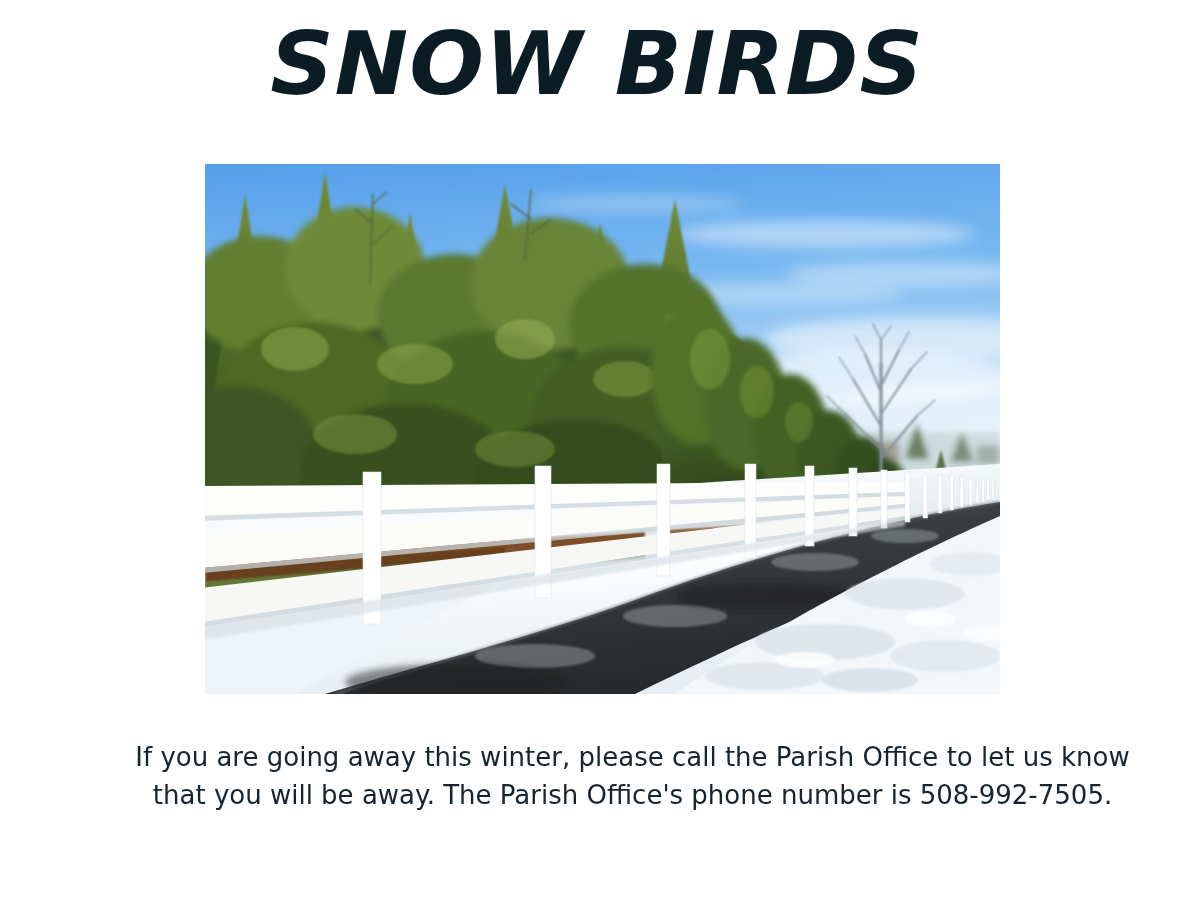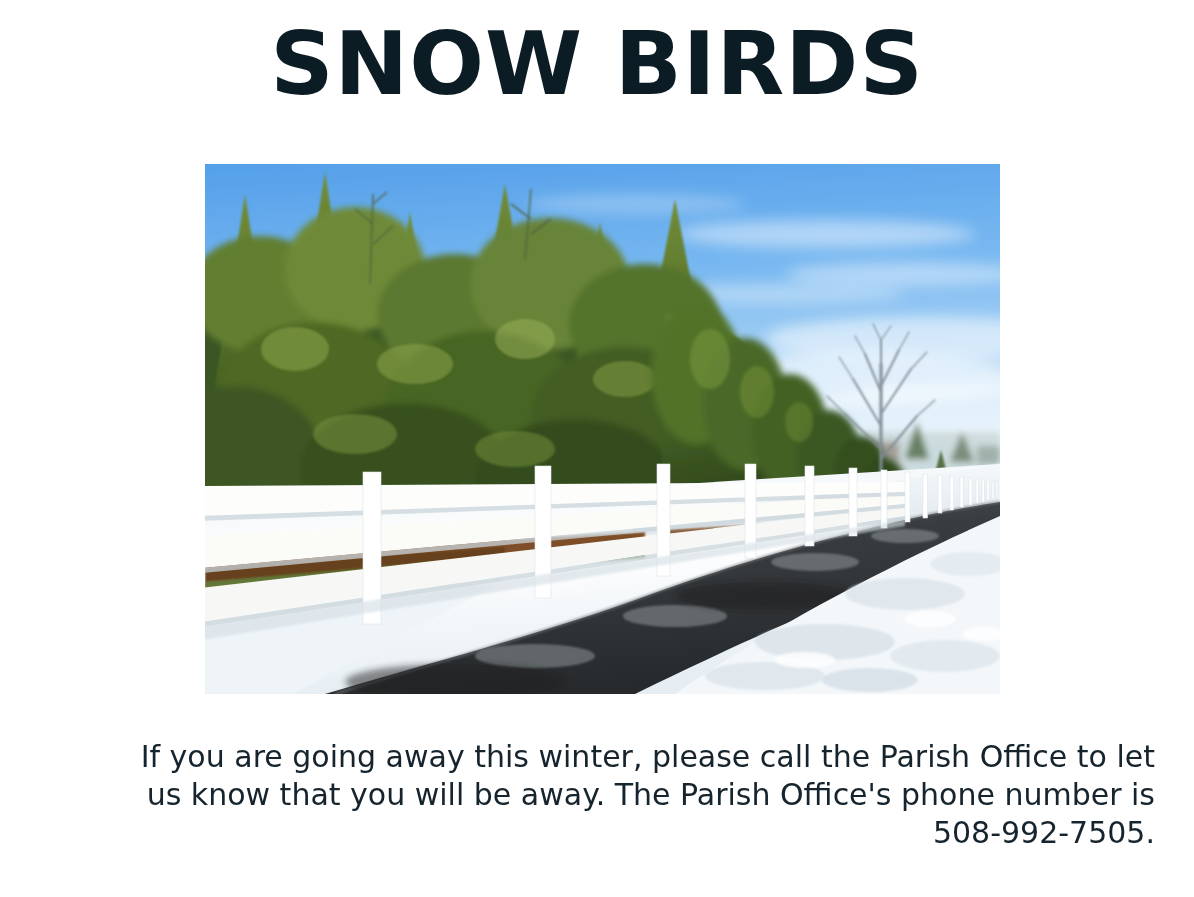--- a/index.html
+++ b/index.html
@@ -26,20 +26,21 @@
     top: 18px;
     width: 1194px;
     text-align: center;
     font-family: "DejaVu Sans", sans-serif;
     font-weight: bold;
     font-size: 88px;
     line-height: 1.05;
     letter-spacing: 1px;
     color: #0c1c25;
     white-space: nowrap;
+    font-style: italic;
   }
 
   
   .photo {
     position: absolute;
     left: 205px;
     top: 164px;
     width: 795px;
     height: 530px;
     overflow: hidden;
@@ -47,24 +48,24 @@
   }
   .photo svg { display: block; width: 100%; height: 100%; }
 
   
   .body-text {
     position: absolute;
     left: 110px;
     top: 738px;
     width: 1045px;
     font-family: "DejaVu Sans", sans-serif;
-    font-size: 30px;
+    font-size: 26px;
     line-height: 38px;
     color: #16242e;
-    text-align: right;
+    text-align: center;
   }
 </style>
 </head>
 <body>
 
 <div class="slide">
 
   <div class="slide-title">SNOW BIRDS</div>
 
   <div class="photo">

